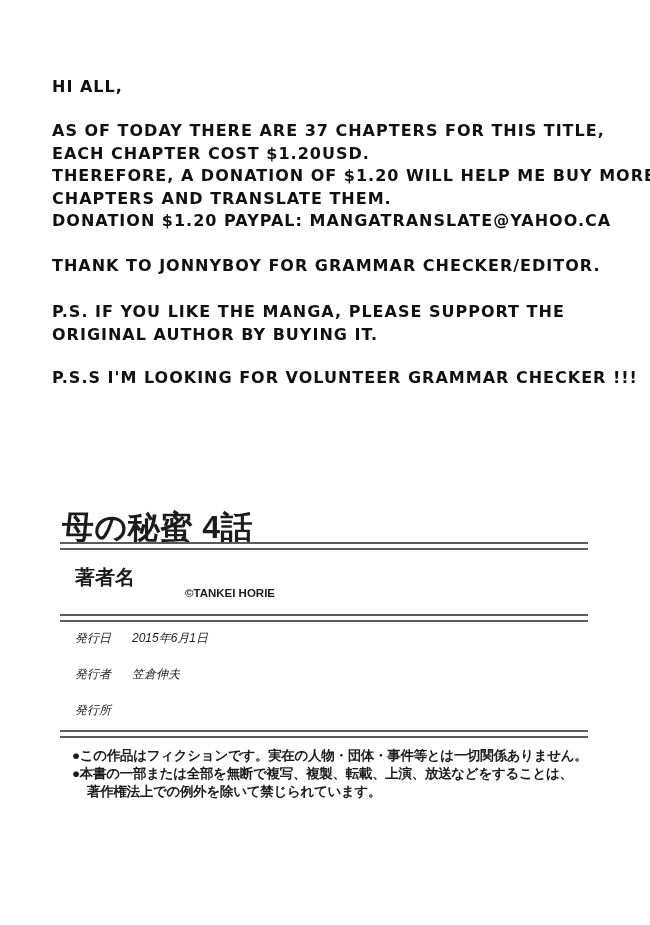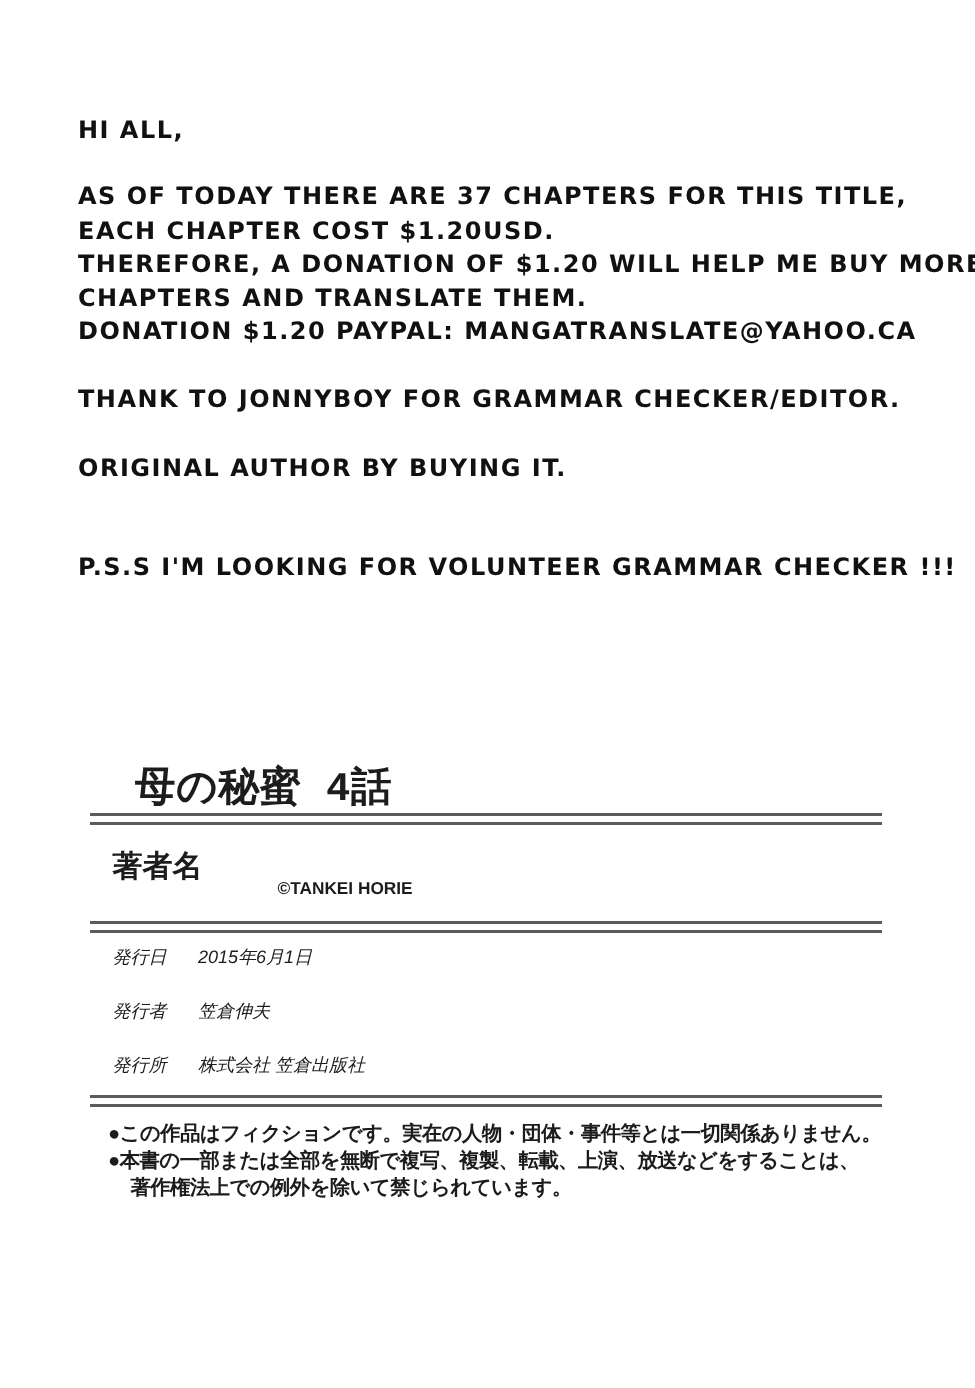--- a/index.html
+++ b/index.html
@@ -43,25 +43,24 @@
     left: 60px;
     top: 480px;
     width: 528px;
     height: 340px;
     color: var(--ink);
     font-family: "Liberation Sans", "DejaVu Sans", sans-serif;
   }
   .colophon > div { position: absolute; white-space: nowrap; }
 
   .c-title {
-    left: 30px; top: 2px;
-    font-size: 27px;
+    left: 2px; top: 2px;
+    font-size: 32px;
     font-weight: bold;
     letter-spacing: 0.5px;
-    font-family: Liberation Mono, monospace;
   }
   .dline {
     left: 0; width: 528px;
     height: 4px;
     border-top: 2px solid var(--rule);
     border-bottom: 2px solid var(--rule);
     box-sizing: content-box;
   }
   .dline1 { top: 38px; }
   .dline2 { top: 110px; }
@@ -102,20 +101,21 @@
     <div>THEREFORE, A DONATION OF $1.20 WILL HELP ME BUY MORE</div>
     <div>CHAPTERS AND TRANSLATE THEM.</div>
     <div>DONATION $1.20 PAYPAL: MANGATRANSLATE@YAHOO.CA</div>
   </div>
 
   <div class="note-para p-thanks">
     <div>THANK TO JONNYBOY FOR GRAMMAR CHECKER/EDITOR.</div>
   </div>
 
   <div class="note-para p-ps">
+    <div>P.S. IF YOU LIKE THE MANGA, PLEASE SUPPORT THE</div>
     <div>ORIGINAL AUTHOR BY BUYING IT.</div>
   </div>
 
   <div class="note-para p-pss">
     <div>P.S.S I'M LOOKING FOR VOLUNTEER GRAMMAR CHECKER !!!</div>
   </div>
 
   <div class="colophon">
 
     <div class="c-title">母の秘蜜 4話</div>
@@ -130,21 +130,20 @@
     <div class="c-row c-row1">
       <span class="lbl">発行日</span>
       <span class="val">2015年6月1日</span>
     </div>
     <div class="c-row c-row2">
       <span class="lbl">発行者</span>
       <span class="val">笠倉伸夫</span>
     </div>
     <div class="c-row c-row3">
       <span class="lbl">発行所</span>
-      <span class="val">株式会社 笠倉出版社</span>
     </div>
 
     <div class="dline dline3"></div>
 
     <div class="c-notice c-notice2">●本書の一部または全部を無断で複写、複製、転載、上演、放送などをすることは、</div>
     <div class="c-notice c-notice1">●この作品はフィクションです。実在の人物・団体・事件等とは一切関係ありません。</div>
     <div class="c-notice c-notice3">著作権法上での例外を除いて禁じられています。</div>
 
   </div>
 </div>

